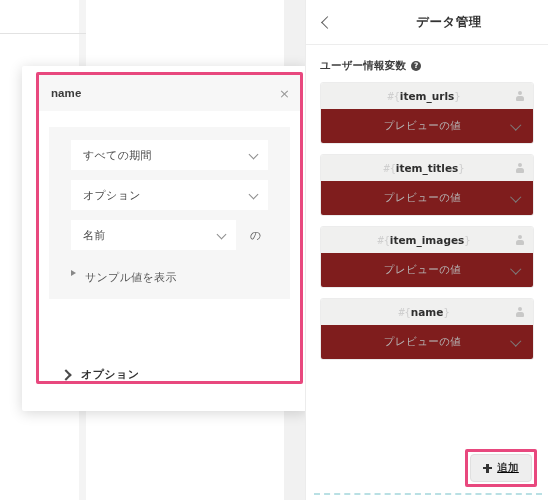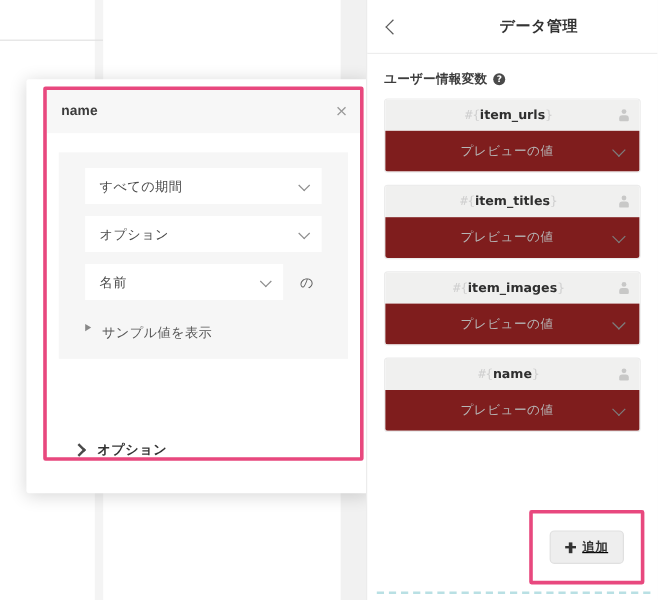--- a/index.html
+++ b/index.html
@@ -235,21 +235,21 @@
     width:6.5px; height:6.5px;
     border-right: 1.4px solid #7d7d7d;
     border-bottom: 1.4px solid #7d7d7d;
     transform: rotate(45deg);
   }
 
   
   .add-wrap {
     position: absolute; right: 11px; bottom: 13px;
     border: 3px solid #e8487e; border-radius: 2px;
-    padding: 14px;
+    padding: 2px;
     text-decoration: underline;
   }
   .add-btn {
     background: #eeeeee;
     border: 1px solid #e0e0e0;
     border-radius: 4px;
     height: 28px; min-width: 62px;
     display: flex; align-items: center; justify-content: center;
     gap: 5px; cursor: pointer;
   }

